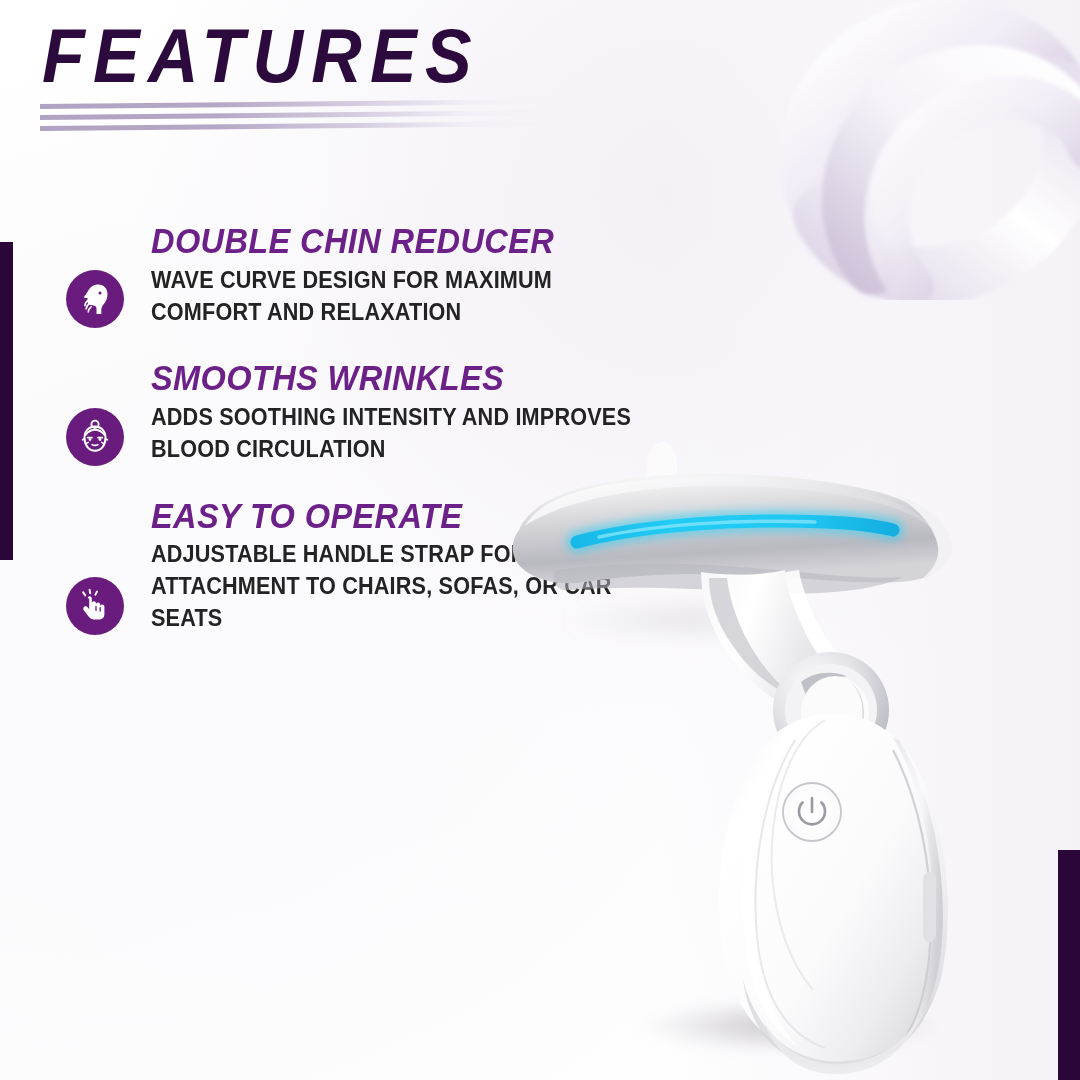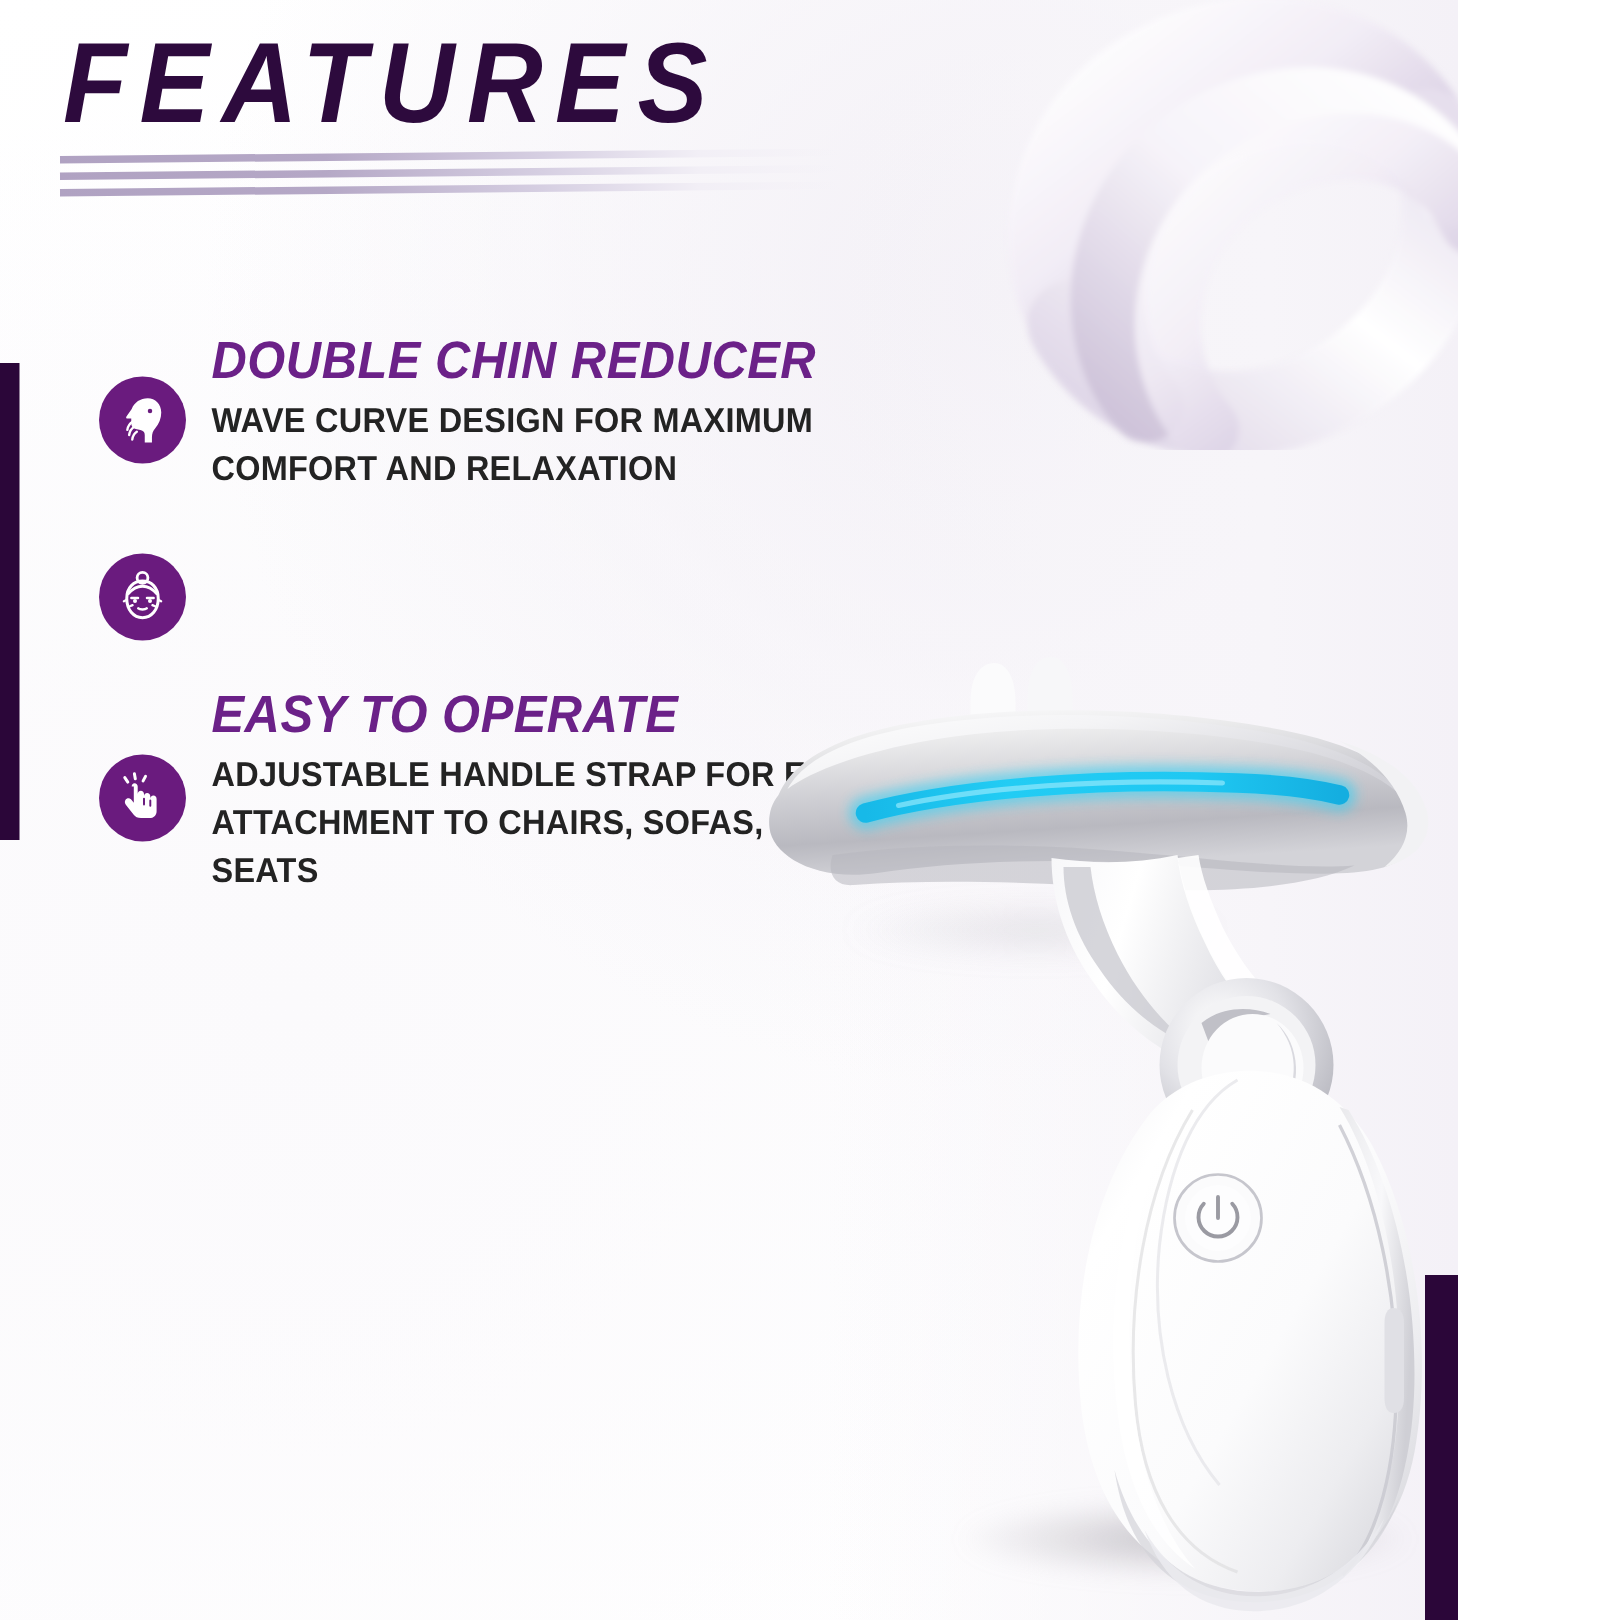--- a/index.html
+++ b/index.html
@@ -8,21 +8,21 @@
   }
   body {
     width: 1080px;
     height: 1080px;
     overflow: hidden;
     font-family: "Liberation Sans", sans-serif;
   }
 
   #poster {
     position: relative;
-    width: 972px;
+    width: 1080px;
     height: 1080px;
     background: #ffffff;
     overflow: hidden;
   }
 
   
   .bg-tint-a {
     position: absolute;
     left: 0; top: 0;
     width: 1080px; height: 1080px;
@@ -100,22 +100,23 @@
   
   .features {
     position: absolute;
     left: 66px;
     top: 218px;
     width: 600px;
   }
   .feature {
     position: relative;
     display: flex;
-    align-items: center;
+    align-items: flex-end;
     margin-bottom: 27px;
+    gap: 10px;
   }
   .feature-icon {
     flex: 0 0 auto;
     width: 58px;
     height: 58px;
     border-radius: 50%;
     background: #6a1b7e;
     margin-top: 14px;
     margin-right: 17px;
     display: flex;
@@ -273,20 +274,25 @@
                    C29.5,27.4 25,32.8 19,32.8 C13,32.8 8.5,27.4 8.5,20 Z" fill="none" stroke="#ffffff" stroke-width="2"></path>
           <path d="M9.6,16.8 C12.5,13.2 15.5,11.8 19,11.8 C22.5,11.8 25.5,13.2 28.4,16.8" fill="none" stroke="#ffffff" stroke-width="1.9" stroke-linecap="round"></path>
           <path d="M11.6,19.6 L16,19.6 M22,19.6 L26.4,19.6" fill="none" stroke="#ffffff" stroke-width="1.7" stroke-linecap="round"></path>
           <circle cx="14" cy="21.6" r="1.35" fill="#ffffff"></circle>
           <circle cx="24" cy="21.6" r="1.35" fill="#ffffff"></circle>
           <path d="M16.2,26.6 C17.3,27.6 20.7,27.6 21.8,26.6" fill="none" stroke="#ffffff" stroke-width="1.7" stroke-linecap="round"></path>
           <path d="M8.6,20.8 L6.6,21.8 M29.4,20.8 L31.4,21.8" fill="none" stroke="#ffffff" stroke-width="1.6" stroke-linecap="round"></path>
           <path d="M12.4,24.4 L10.6,25.2 M25.6,24.4 L27.4,25.2" fill="none" stroke="#ffffff" stroke-width="1.5" stroke-linecap="round"></path>
         </svg>
       </div>
+      <div class="feature-text">
+        <div class="feature-title">SMOOTHS WRINKLES</div>
+        <div class="feature-desc">ADDS SOOTHING INTENSITY AND IMPROVES
+BLOOD CIRCULATION</div>
+      </div>
     </div>
 
     <div class="feature">
       <div class="feature-icon">
         <svg width="38" height="38" viewBox="0 0 38 38">
           <path d="M9.2,8.4 L7.2,5.4 M14.2,6.2 L13.6,2.8 M19.4,7.6 L21,4.6" fill="none" stroke="#ffffff" stroke-width="2" stroke-linecap="round"></path>
           <path d="M13.2,11.4 L13.2,22.2 L11.6,20.2 C10.4,18.7 8.4,18.9 7.6,20.4
                    C7,21.5 7.2,22.6 8,23.6 L13,30 C14.2,31.6 15.8,32.4 18,32.4
                    L23.6,32.4 C26.4,32.4 28.4,30.5 28.4,27.8 L28.4,19.6
                    C28.4,18.3 27.5,17.4 26.3,17.4 C25.1,17.4 24.2,18.3 24.2,19.6

